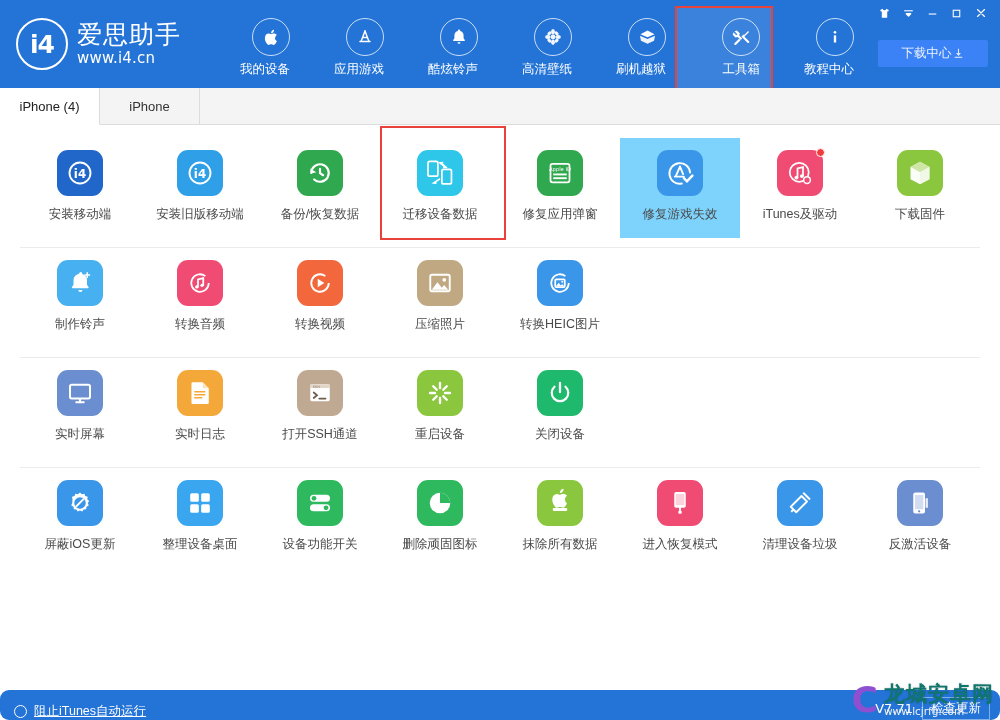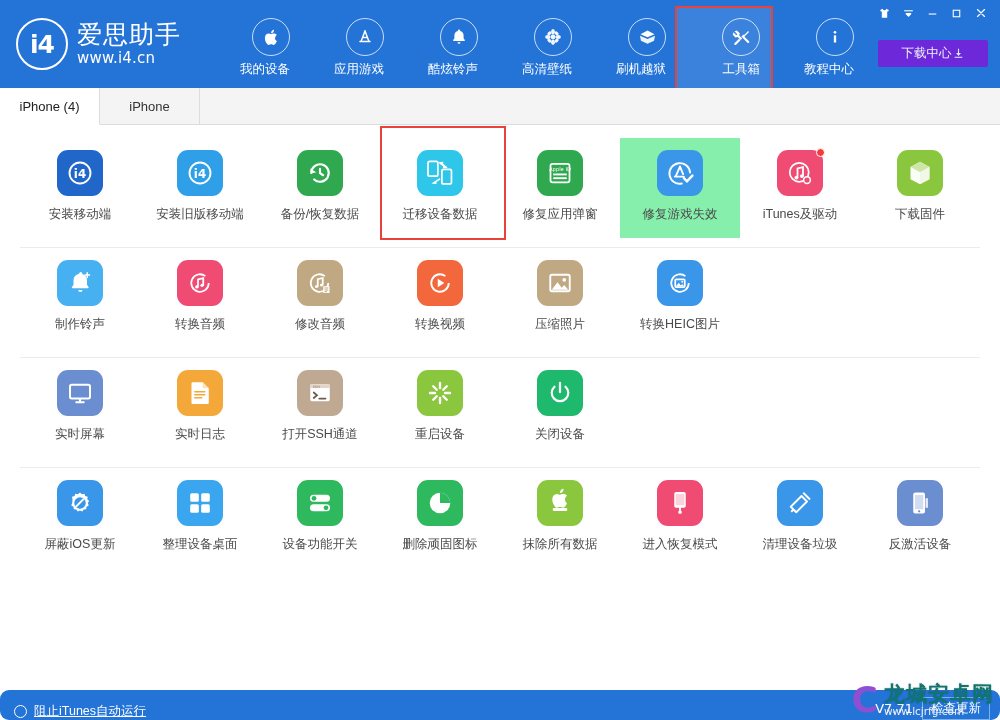--- a/index.html
+++ b/index.html
@@ -72,21 +72,21 @@
     position: absolute; right: 8px; top: 3px;
     display: flex; align-items: center; gap: 1px;
   }
   .win-btn {
     width: 23px; height: 20px; display: flex;
     align-items: center; justify-content: center;
     color: #ffffff; cursor: pointer; font-size: 13px;
   }
   .dl-center {
     position: absolute; right: 12px; top: 40px;
-    width: 110px; height: 27px; background: #6d28d9;
+    width: 110px; height: 27px; background: #3b82f6;
     border-radius: 2px; display: flex; align-items: center;
     justify-content: center; cursor: pointer;
   }
   .dl-center span {
     font-size: 12.5px; color: #eef4fd;
   }
 
   
   .tabbar {
     position: absolute; left: 0; top: 88px; width: 1000px; height: 37px;
@@ -118,21 +118,21 @@
     content: ""; position: absolute;
     left: 20px; bottom: 0; width: 960px; height: 1px;
     background: #ececec;
   }
   .cell {
     width: 120px; height: 100px;
     display: flex; flex-direction: column; align-items: center;
     justify-content: flex-start; padding-top: 12px;
     cursor: pointer; position: relative;
   }
-  .cell.hover { background: #86efac; }
+  .cell.hover { background: #7dd3fc; }
   .cell.boxed::after {
     content: ""; position: absolute;
     left: 0px; top: -12px; width: 122px; height: 110px;
     border: 2px solid #e8423a; pointer-events: none;
   }
   .tile {
     width: 46px; height: 46px; border-radius: 11px;
     display: flex; align-items: center; justify-content: center;
     position: relative; margin-bottom: 10px;
   }
@@ -469,33 +469,20 @@
           <svg width="30" height="30" viewBox="0 0 24 24" fill="none" stroke="#fff" stroke-width="1.4">
             <path d="M19 12a7 7 0 1 1-2.7-5.5"></path>
             <path d="M10.4 15V9.1l4.2-1v5.6" stroke-linecap="round"></path>
             <circle cx="9.4" cy="15.1" r="1.3" fill="#fff" stroke="none"></circle>
             <circle cx="13.6" cy="13.8" r="1.3" fill="#fff" stroke="none"></circle>
           </svg>
         </div>
         <div class="cell-label">转换音频</div>
       </div>
 
-      <div class="cell">
-        <div class="tile" style="background:#c0a982">
-          <svg width="30" height="30" viewBox="0 0 24 24" fill="none" stroke="#fff" stroke-width="1.4">
-            <path d="M18.6 12a7 7 0 1 1-2.7-5.5"></path>
-            <path d="M10.2 14.6V9l4-1v5.3" stroke-linecap="round"></path>
-            <circle cx="9.2" cy="14.7" r="1.2" fill="#fff" stroke="none"></circle>
-            <circle cx="13.2" cy="13.5" r="1.2" fill="#fff" stroke="none"></circle>
-            <rect x="14.6" y="14.6" width="5" height="5.4" fill="#fff" stroke="none"></rect>
-            <path d="M15.6 16h3M15.6 17.6h3M15.6 19h2" stroke="#c0a982" stroke-width="0.9"></path>
-          </svg>
-        </div>
-        <div class="cell-label">修改音频</div>
-      </div>
 
       <div class="cell">
         <div class="tile" style="background:#f2683c">
           <svg width="30" height="30" viewBox="0 0 24 24" fill="none" stroke="#fff" stroke-width="1.5">
             <path d="M19 12a7 7 0 1 1-2.7-5.5"></path>
             <path d="M10.2 8.6 15.4 12l-5.2 3.4z" fill="#fff" stroke="none"></path>
           </svg>
         </div>
         <div class="cell-label">转换视频</div>
       </div>

